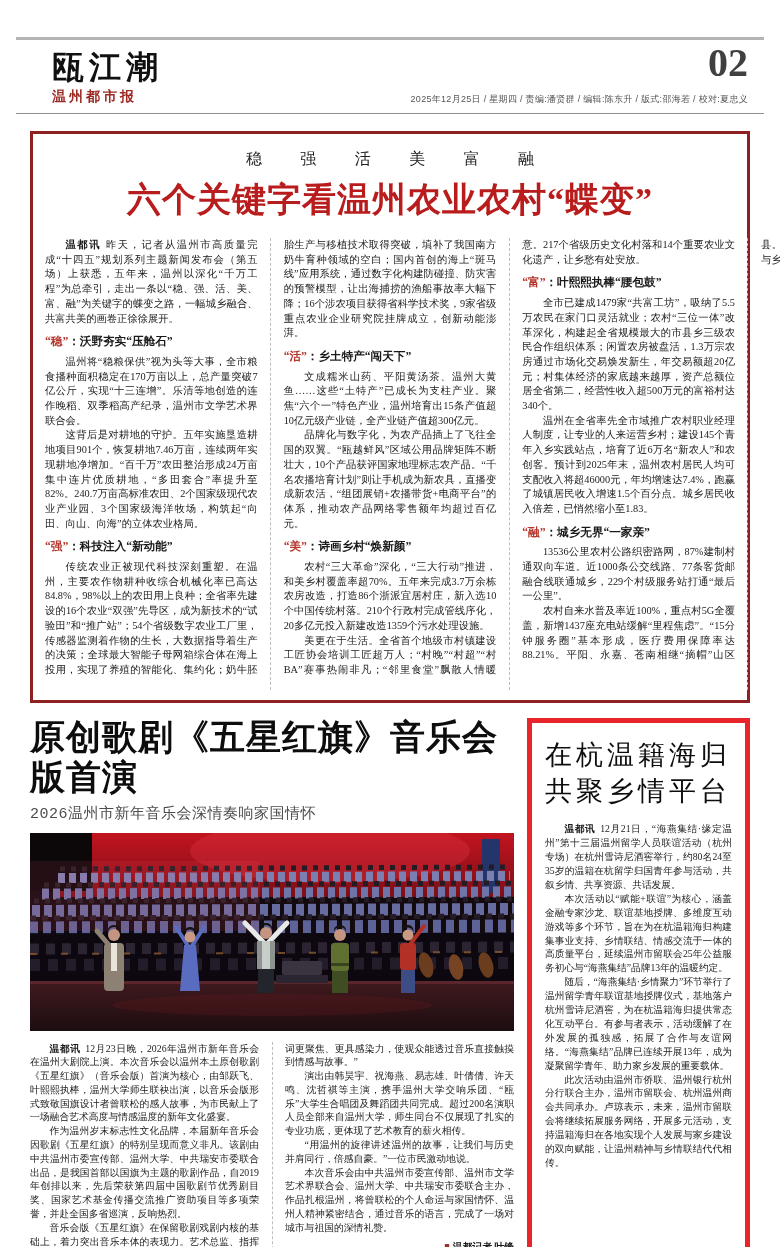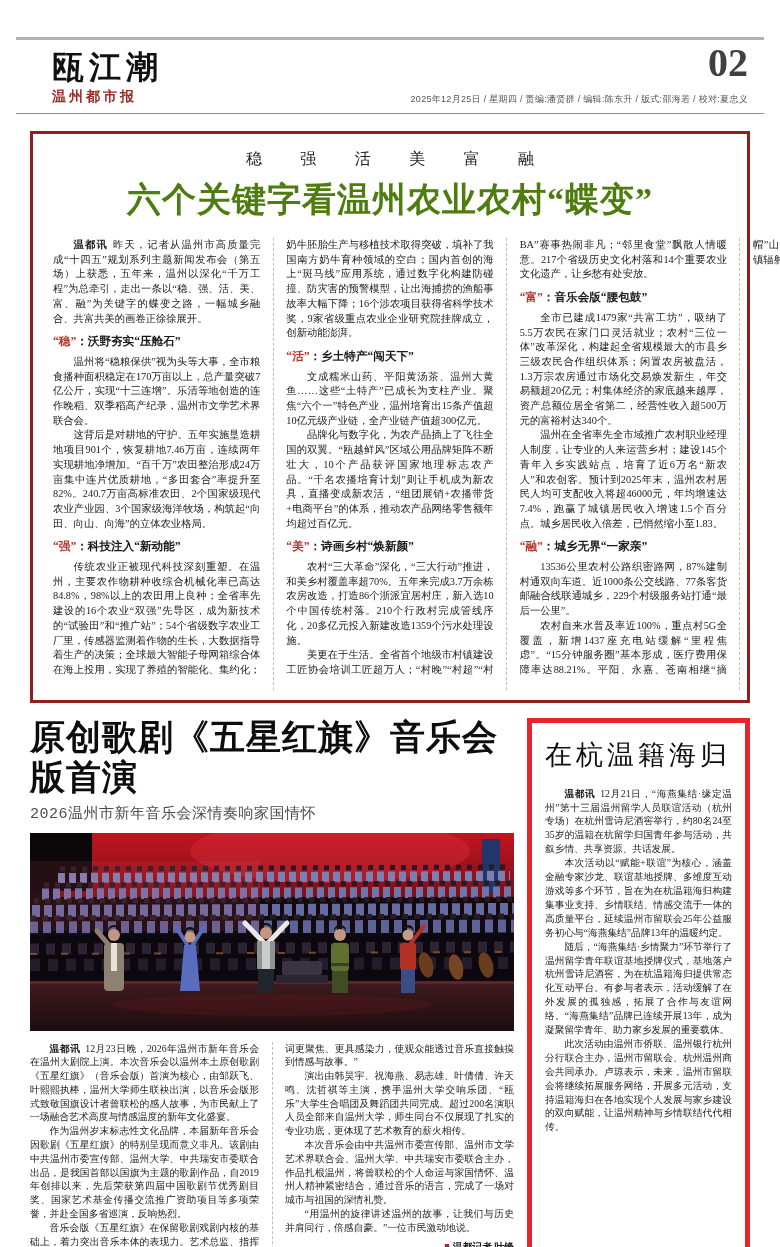--- a/index.html
+++ b/index.html
@@ -11,23 +11,23 @@
   .masthead { display:flex; justify-content:space-between; align-items:flex-end; padding:4px 32px 5px 52px; }
   .mast-left { display:flex; flex-direction:column; }
   .section-title { font-size:32px; font-weight:700; letter-spacing:5px; color:#111; line-height:1.05; }
   .paper-name { font-size:14px; font-weight:700; color:#9c2b26; letter-spacing:3px; margin-top:3px; }
   .mast-right { text-align:right; }
   .page-num { font-size:40px; font-weight:700; color:#404040; line-height:0.95; }
   .dateline { font-size:9px; color:#555; margin-top:11px; letter-spacing:0.3px; font-family:"Liberation Sans",sans-serif; }
   .bottom-rule { margin:2px 16px 0; height:1px; background:#8f8f8f; }
 
   
-  .lead-box { margin:17px 30px 0; border:3px solid #8e2022; padding:15px 20px 10px; }
+  .lead-box { margin:17px 30px 0; border:3px solid #8e2022; padding:15px 12px 10px; }
   .kicker { text-align:center; font-size:16px; color:#222; letter-spacing:17px; text-indent:17px; font-family:"Liberation Sans",sans-serif; }
-  .headline { text-align:center; font-size:34px; font-weight:800; letter-spacing:1px; margin:7px 0 15px; color:#4d7c0f; }
+  .headline { text-align:center; font-size:34px; font-weight:800; letter-spacing:1px; margin:7px 0 15px; color:#b91c1c; }
   .flow { column-gap:26px; column-rule:1px dashed #bdbdbd; text-align:justify; }
   .lead-flow { column-count:3; height:452px; font-size:10.3px; line-height:14.7px; }
   .para { text-indent:2em; }
   .lead-in { font-weight:700; margin-right:0.5em; }
   .sec-head { font-weight:700; font-size:11.6px; margin:9px 0 5px; break-after:avoid; }
   .sec-head .red { color:#b5352c; }
   .byline { text-align:right; font-weight:700; margin-top:5px; }
   .byline .sq { color:#9c2b26; font-size:9px; vertical-align:1px; margin-right:3px; }
 
   
@@ -69,21 +69,21 @@
       <p class="para">温州将“稳粮保供”视为头等大事，全市粮食播种面积稳定在170万亩以上，总产量突破7亿公斤，实现“十三连增”。乐清等地创造的连作晚稻、双季稻高产纪录，温州市文学艺术界联合会。</p>
       <p class="para">这背后是对耕地的守护。五年实施垦造耕地项目901个，恢复耕地7.46万亩，连续两年实现耕地净增加。“百千万”农田整治形成24万亩集中连片优质耕地，“多田套合”率提升至82%。240.7万亩高标准农田、2个国家级现代农业产业园、3个国家级海洋牧场，构筑起“向田、向山、向海”的立体农业格局。</p>
       <p class="sec-head"><span class="red">“强”</span><span>：科技注入“新动能”</span></p>
       <p class="para">传统农业正被现代科技深刻重塑。在温州，主要农作物耕种收综合机械化率已高达84.8%，98%以上的农田用上良种；全省率先建设的16个农业“双强”先导区，成为新技术的“试验田”和“推广站”；54个省级数字农业工厂里，传感器监测着作物的生长，大数据指导着生产的决策；全球最大智能子母网箱综合体在海上投用，实现了养殖的智能化、集约化；奶牛胚胎生产与移植技术取得突破，填补了我国南方奶牛育种领域的空白；国内首创的海上“斑马线”应用系统，通过数字化构建防碰撞、防灾害的预警模型，让出海捕捞的渔船事故率大幅下降；16个涉农项目获得省科学技术奖，9家省级重点农业企业研究院挂牌成立，创新动能澎湃。</p>
       <p class="sec-head"><span class="red">“活”</span><span>：乡土特产“闯天下”</span></p>
       <p class="para">文成糯米山药、平阳黄汤茶、温州大黄鱼……这些“土特产”已成长为支柱产业。聚焦“六个一”特色产业，温州培育出15条产值超10亿元级产业链，全产业链产值超300亿元。</p>
       <p class="para">品牌化与数字化，为农产品插上了飞往全国的双翼。“瓯越鲜风”区域公用品牌矩阵不断壮大，10个产品获评国家地理标志农产品。“千名农播培育计划”则让手机成为新农具，直播变成新农活，“组团展销+农播带货+电商平台”的体系，推动农产品网络零售额年均超过百亿元。</p>
       <p class="sec-head"><span class="red">“美”</span><span>：诗画乡村“焕新颜”</span></p>
       <p class="para">农村“三大革命”深化，“三大行动”推进，和美乡村覆盖率超70%。五年来完成3.7万余栋农房改造，打造86个浙派宜居村庄，新入选10个中国传统村落。210个行政村完成管线序化，20多亿元投入新建改造1359个污水处理设施。</p>
       <p class="para">美更在于生活。全省首个地级市村镇建设工匠协会培训工匠超万人；“村晚”“村超”“村BA”赛事热闹非凡；“邻里食堂”飘散人情暖意。217个省级历史文化村落和14个重要农业文化遗产，让乡愁有处安放。</p>
-      <p class="sec-head"><span class="red">“富”</span><span>：音乐会版“腰包鼓”</span></p>
+      <p class="sec-head"><span class="red">“富”</span><span>：叶熙熙执棒“腰包鼓”</span></p>
       <p class="para">全市已建成1479家“共富工坊”，吸纳了5.5万农民在家门口灵活就业；农村“三位一体”改革深化，构建起全省规模最大的市县乡三级农民合作组织体系；闲置农房被盘活，1.3万宗农房通过市场化交易焕发新生，年交易额超20亿元；村集体经济的家底越来越厚，资产总额位居全省第二，经营性收入超500万元的富裕村达340个。</p>
       <p class="para">温州在全省率先全市域推广农村职业经理人制度，让专业的人来运营乡村；建设145个青年入乡实践站点，培育了近6万名“新农人”和农创客。预计到2025年末，温州农村居民人均可支配收入将超46000元，年均增速达7.4%，跑赢了城镇居民收入增速1.5个百分点。城乡居民收入倍差，已悄然缩小至1.83。</p>
       <p class="sec-head"><span class="red">“融”</span><span>：城乡无界“一家亲”</span></p>
       <p class="para">13536公里农村公路织密路网，87%建制村通双向车道。近1000条公交线路、77条客货邮融合线联通城乡，229个村级服务站打通“最后一公里”。</p>
       <p class="para">农村自来水普及率近100%，重点村5G全覆盖，新增1437座充电站缓解“里程焦虑”。“15分钟服务圈”基本形成，医疗费用保障率达88.21%。平阳、永嘉、苍南相继“摘帽”山区县。“一带十二轴”发展格局，正将城镇辐射力与乡村承载力紧密联结。</p>
       <p class="byline"></p>
     </div>
   </div>
 
   <div class="bottom">
@@ -174,29 +174,30 @@
           <rect x="252" y="128" width="40" height="14" rx="2" fill="#3a3440"></rect>
           <rect x="246" y="142" width="52" height="8" rx="1" fill="#2a2530"></rect>
         </svg>
       </div>
 
       <div class="flow concert-flow">
         <p class="para"><b class="lead-in">温都讯</b><span>12月23日晚，2026年温州市新年音乐会在温州大剧院上演。本次音乐会以温州本土原创歌剧《五星红旗》（音乐会版）首演为核心，由邹跃飞、叶熙熙执棒，温州大学师生联袂出演，以音乐会版形式致敬国旗设计者曾联松的感人故事，为市民献上了一场融合艺术高度与情感温度的新年文化盛宴。</span></p>
         <p class="para">作为温州岁末标志性文化品牌，本届新年音乐会因歌剧《五星红旗》的特别呈现而意义非凡。该剧由中共温州市委宣传部、温州大学、中共瑞安市委联合出品，是我国首部以国旗为主题的歌剧作品，自2019年创排以来，先后荣获第四届中国歌剧节优秀剧目奖、国家艺术基金传播交流推广资助项目等多项荣誉，并赴全国多省巡演，反响热烈。</p>
         <p class="para">音乐会版《五星红旗》在保留歌剧戏剧内核的基础上，着力突出音乐本体的表现力。艺术总监、指挥邹跃飞介绍：“我们通过优化音乐结构，让旋律和唱词更聚焦、更具感染力，使观众能透过音乐直接触摸到情感与故事。”</p>
         <p class="para">演出由韩昊宇、祝海燕、易志雄、叶倩倩、许天鸣、沈哲祺等主演，携手温州大学交响乐团、“瓯乐”大学生合唱团及舞蹈团共同完成。超过200名演职人员全部来自温州大学，师生同台不仅展现了扎实的专业功底，更体现了艺术教育的薪火相传。</p>
+        <p class="para">“用温州的旋律讲述温州的故事，让我们与历史并肩同行，倍感自豪。”一位市民激动地说。</p>
         <p class="para">本次音乐会由中共温州市委宣传部、温州市文学艺术界联合会、温州大学、中共瑞安市委联合主办，作品扎根温州，将曾联松的个人命运与家国情怀、温州人精神紧密结合，通过音乐的语言，完成了一场对城市与祖国的深情礼赞。</p>
-        <p class="para">“用温州的旋律讲述温州的故事，让我们与历史并肩同行，倍感自豪。”一位市民激动地说。</p>
         <p class="byline"><span class="sq">■</span><span>温都记者 叶锋</span></p>
       </div>
     </div>
 
     <div class="haigui">
       <h2 class="haigui-headline">
         <span>在杭温籍海归</span><br>
+        <span>共聚乡情平台</span>
       </h2>
       <div class="haigui-flow">
         <p class="para"><b class="lead-in">温都讯</b><span>12月21日，“海燕集结·缘定温州”第十三届温州留学人员联谊活动（杭州专场）在杭州雪诗尼酒窖举行，约80名24至35岁的温籍在杭留学归国青年参与活动，共叙乡情、共享资源、共话发展。</span></p>
         <p class="para">本次活动以“赋能+联谊”为核心，涵盖金融专家沙龙、联谊基地授牌、多维度互动游戏等多个环节，旨在为在杭温籍海归构建集事业支持、乡情联结、情感交流于一体的高质量平台，延续温州市留联会25年公益服务初心与“海燕集结”品牌13年的温暖约定。</p>
         <p class="para">随后，“海燕集结·乡情聚力”环节举行了温州留学青年联谊基地授牌仪式，基地落户杭州雪诗尼酒窖，为在杭温籍海归提供常态化互动平台。有参与者表示，活动缓解了在外发展的孤独感，拓展了合作与友谊网络。“海燕集结”品牌已连续开展13年，成为凝聚留学青年、助力家乡发展的重要载体。</p>
         <p class="para">此次活动由温州市侨联、温州银行杭州分行联合主办，温州市留联会、杭州温州商会共同承办。卢琼表示，未来，温州市留联会将继续拓展服务网络，开展多元活动，支持温籍海归在各地实现个人发展与家乡建设的双向赋能，让温州精神与乡情联结代代相传。</p>
 
       </div>
     </div>
 

